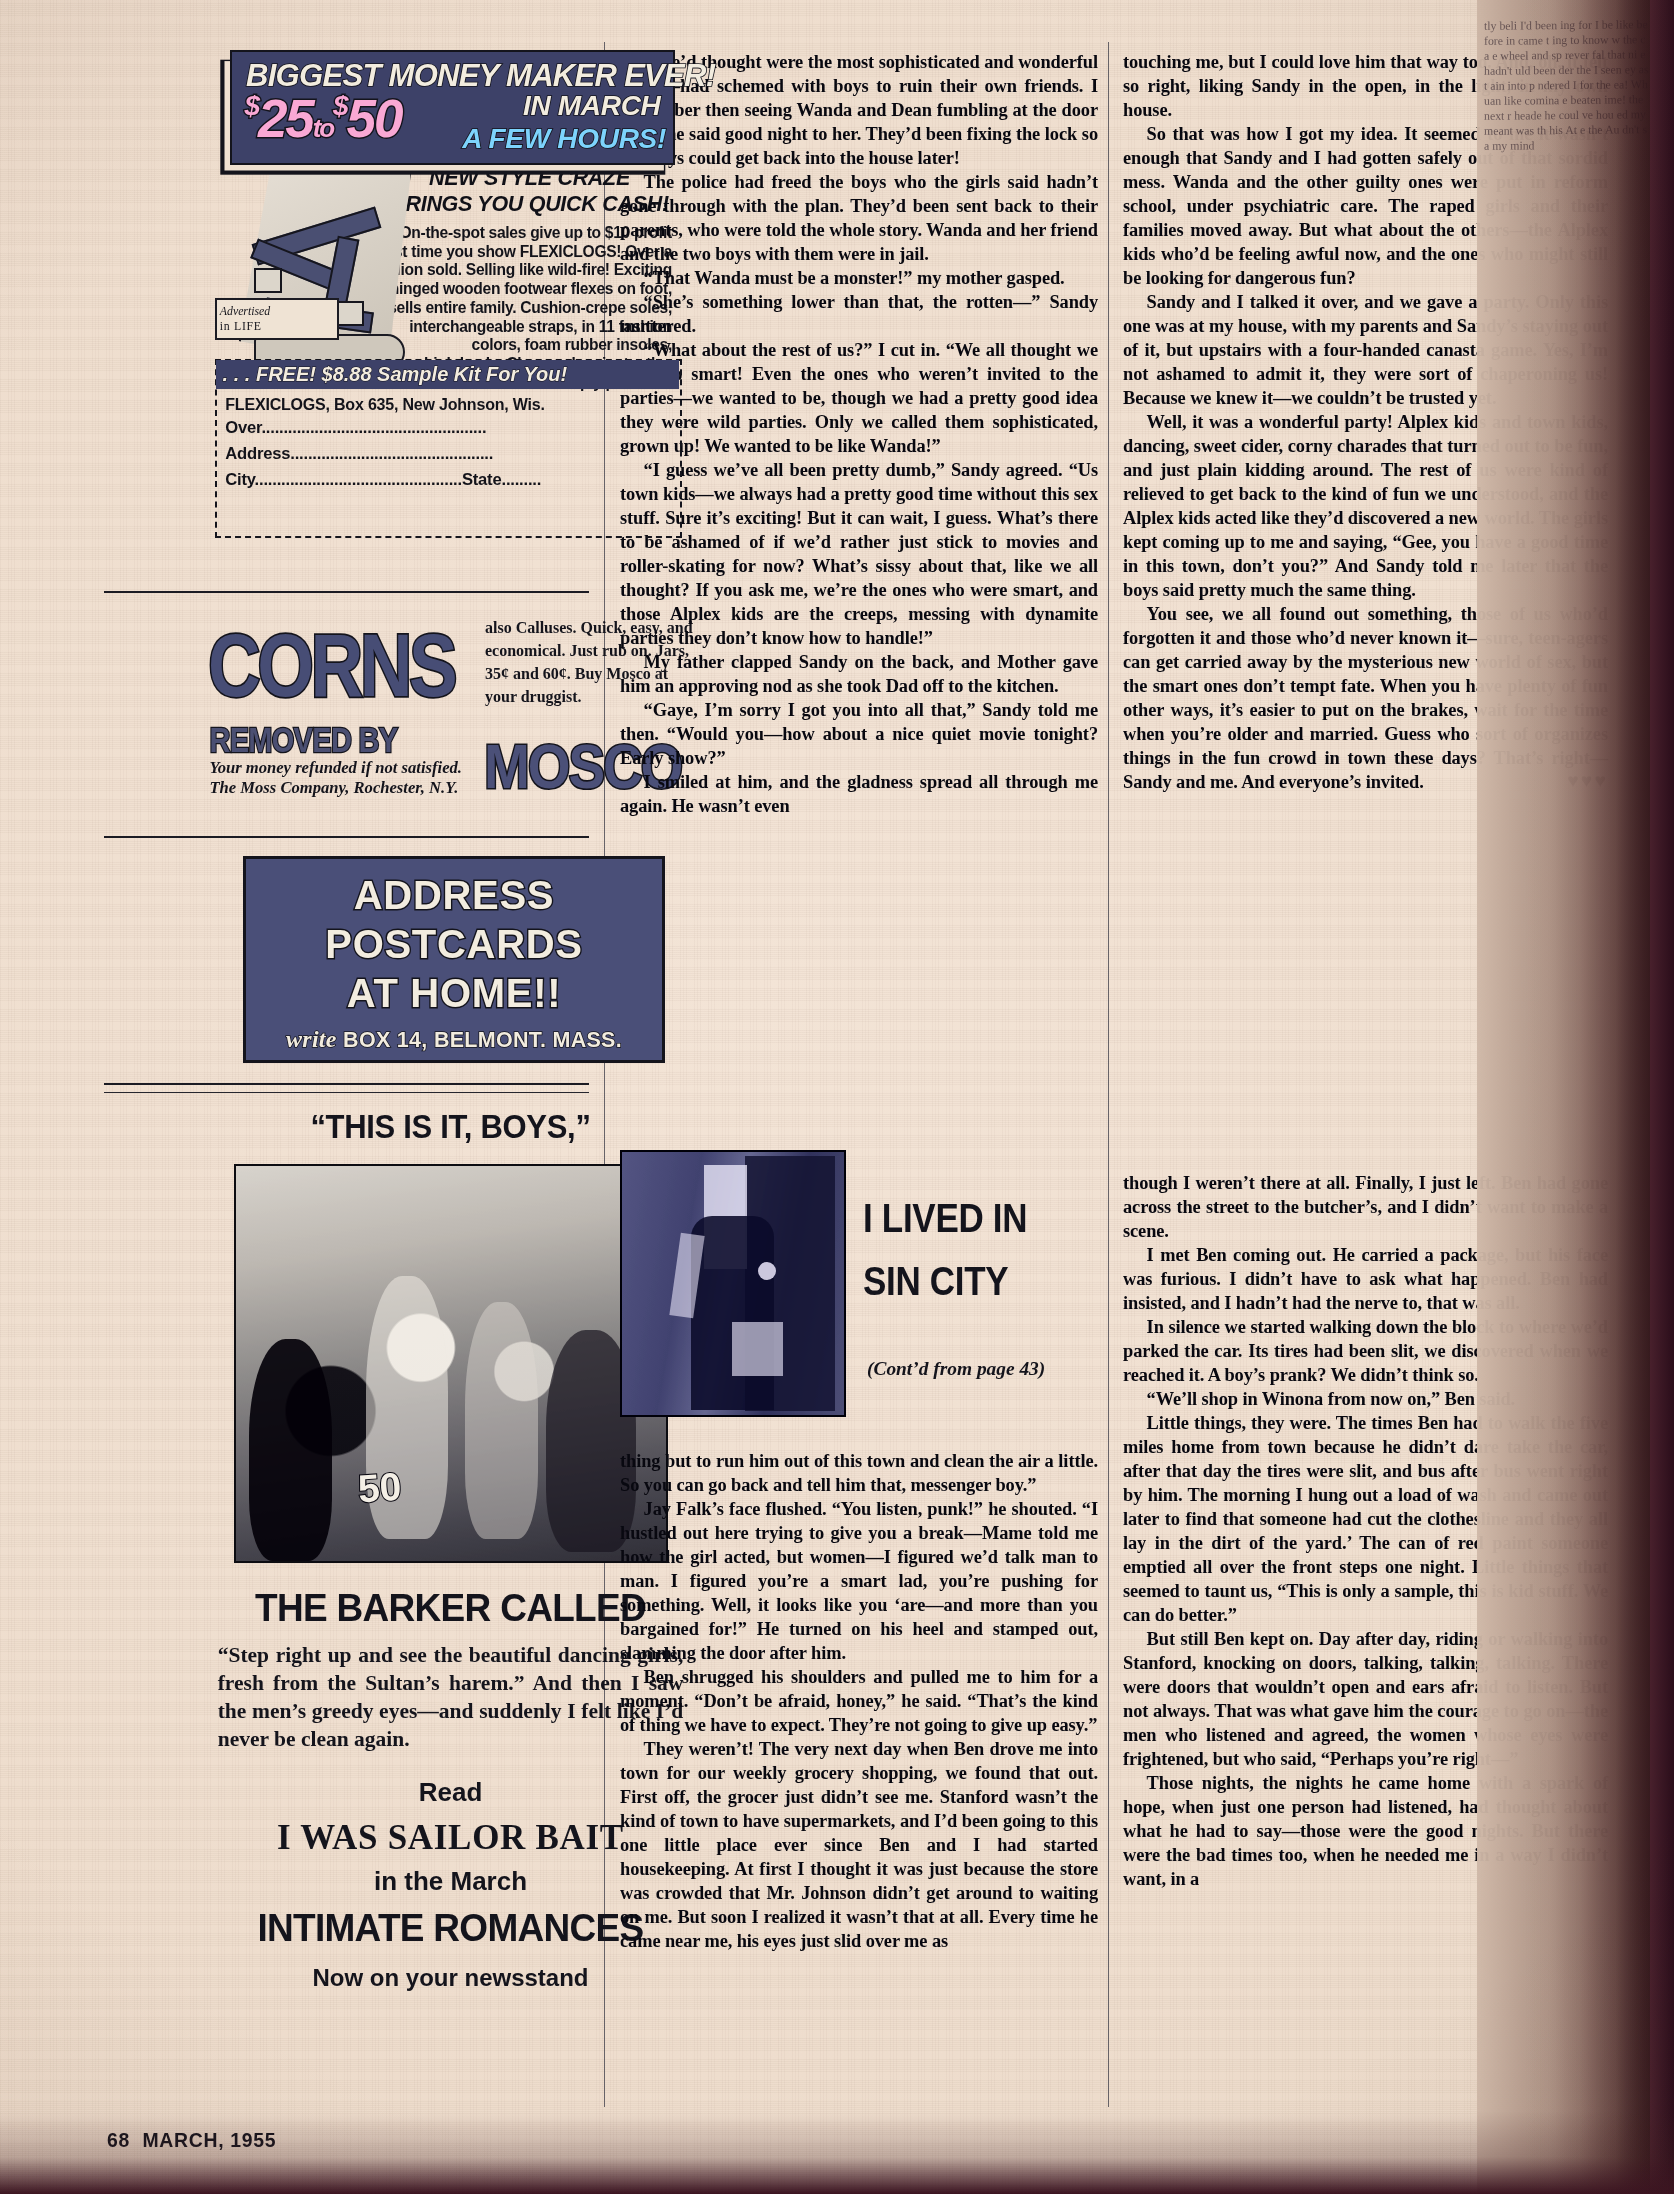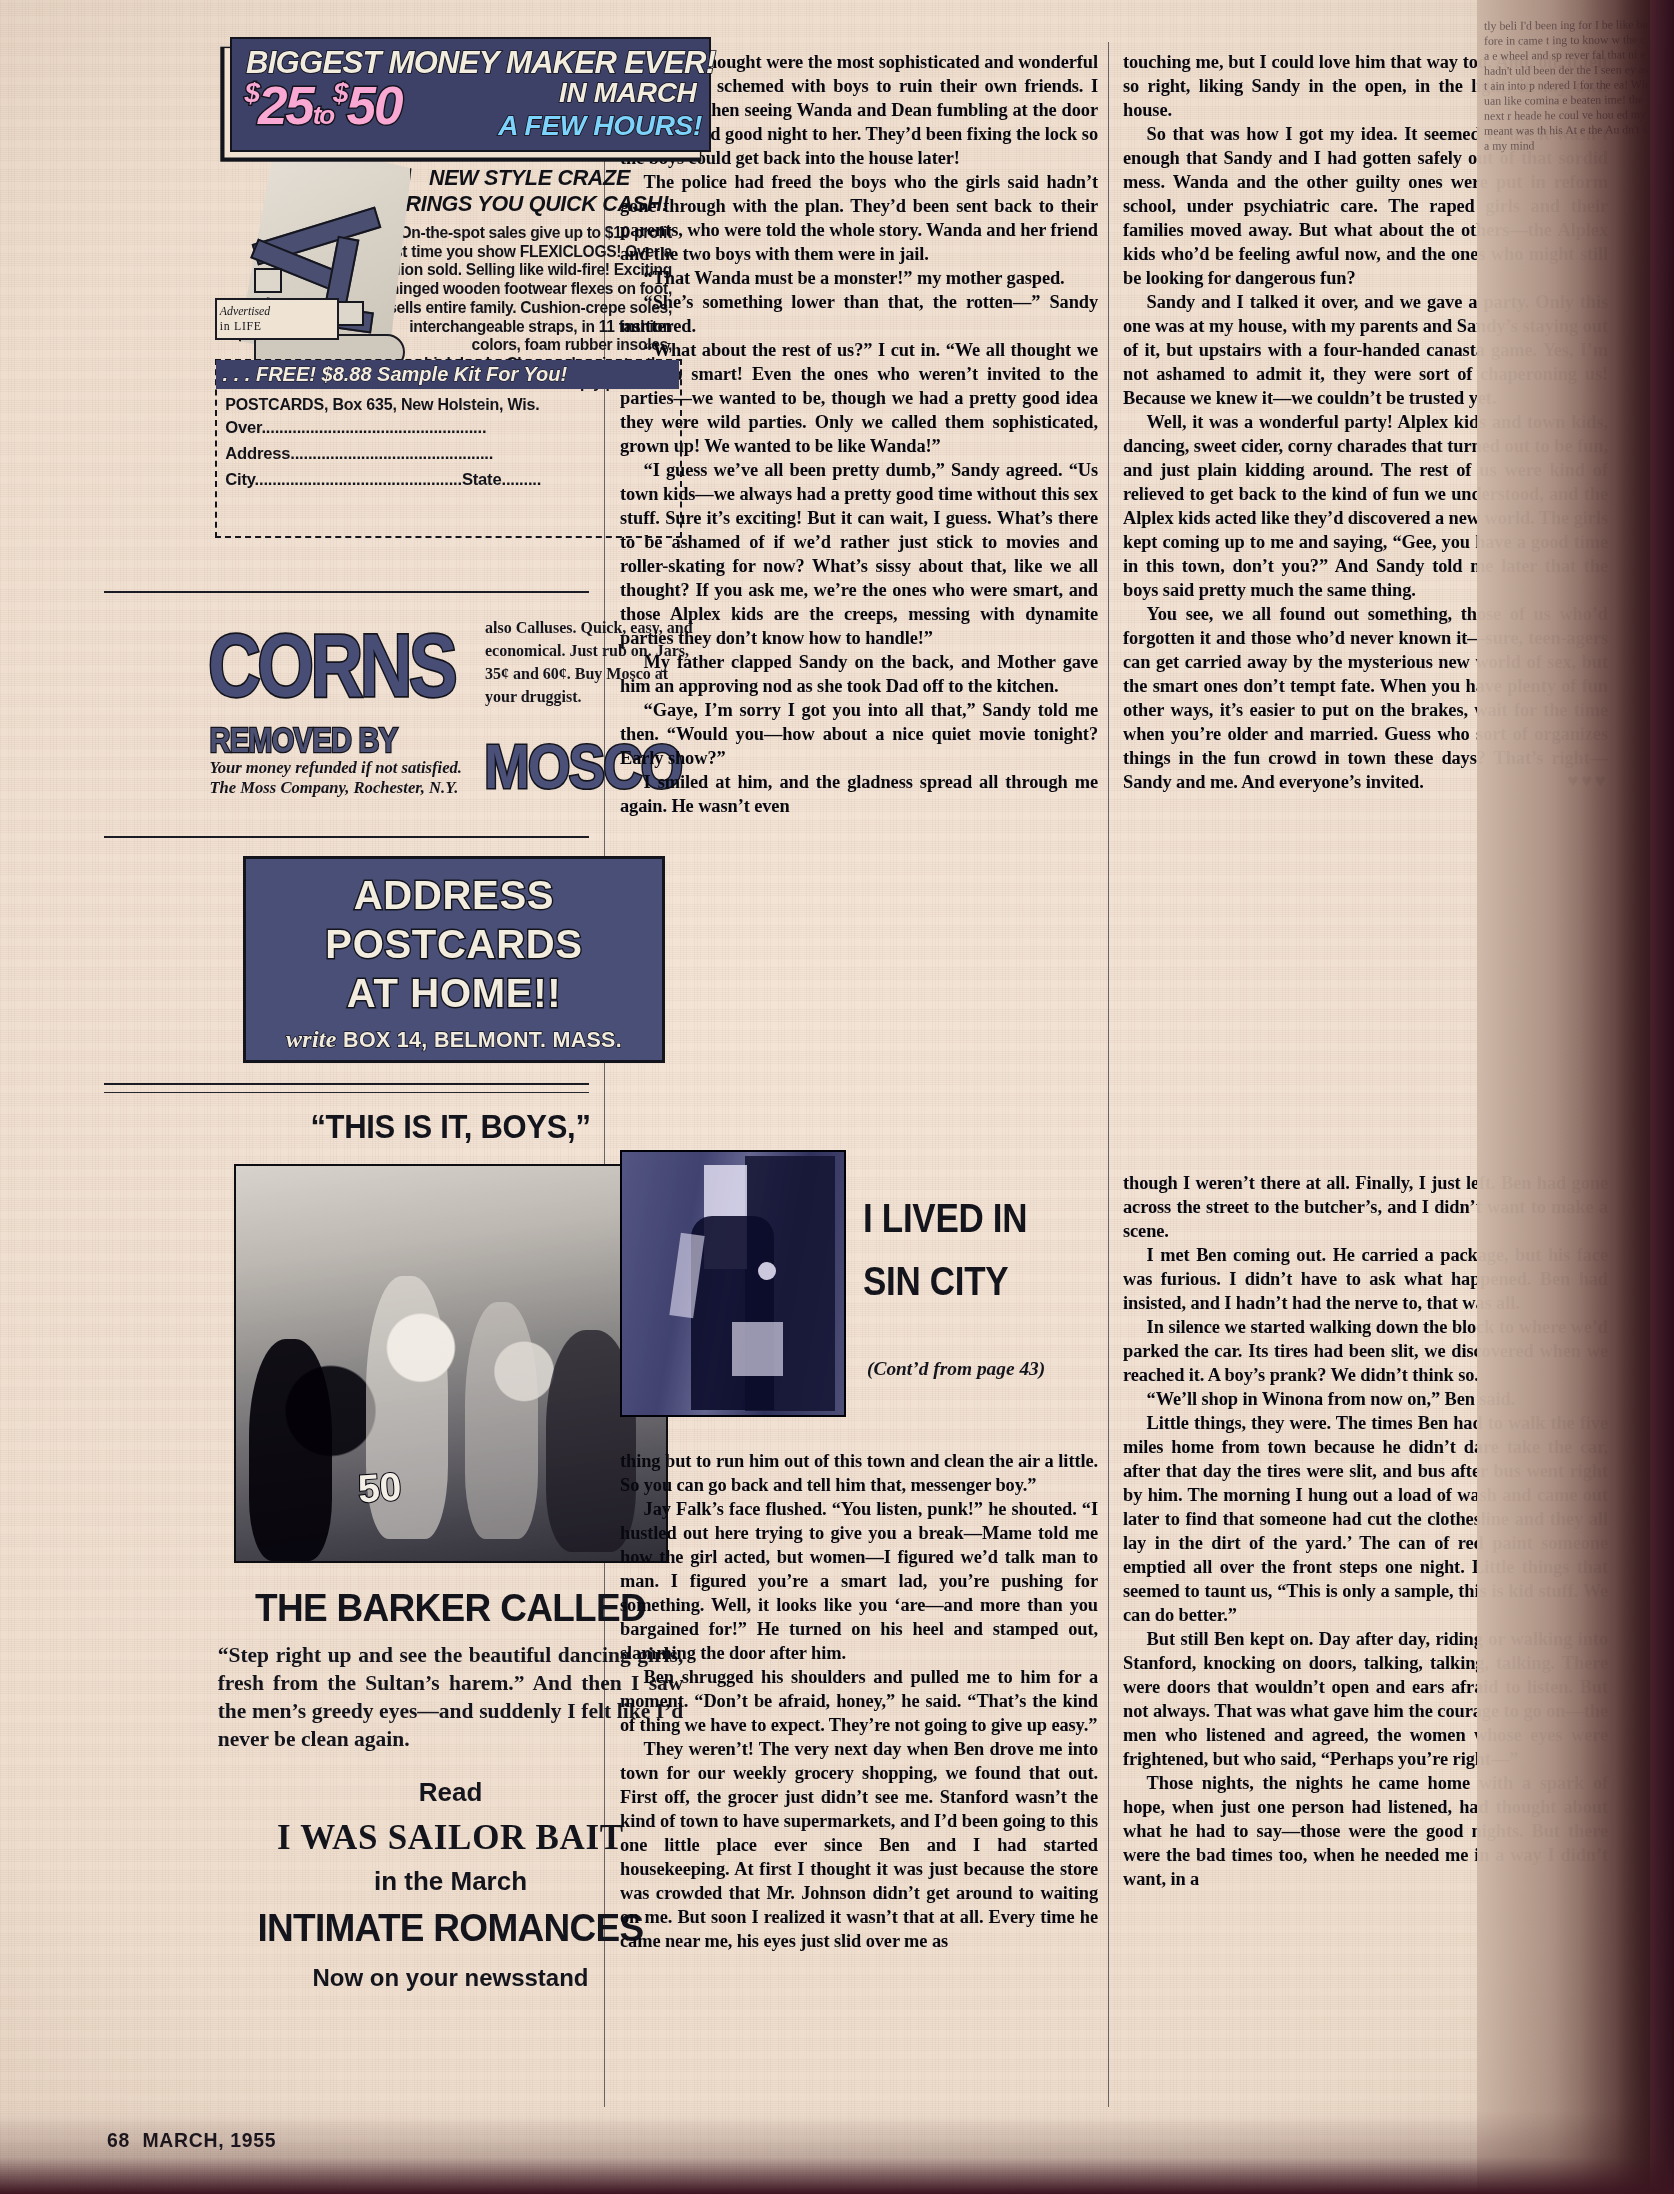--- a/index.html
+++ b/index.html
@@ -75,25 +75,24 @@
     text-indent:23.6px;
     letter-spacing:-0.1px;
     font-weight:600;
   }
   .body p.noind{ text-indent:0; }
   .body{ filter:contrast(1.12); }
 
   
   #ad-flexiclogs{ position:absolute; left:104px; top:33px; width:485px; height:513px; }
   .fx-banner{
-    position:absolute; left:22px; top:4px; width:441px; height:111px;
+    position:absolute; left:22px; top:17px; width:441px; height:111px;
     background:#3d4168; border:2.8px solid #14141c;
     box-shadow:-8.3px 8.3px 0 -2.8px #f0e1d1, -9.7px 9.7px 0 0 #14141c;
     z-index:3;
-    padding-left:36px;
   }
   .fx-banner .l1{
     position:absolute; left:14px; top:5.5px; width:416px;
     font-family:"Liberation Sans", sans-serif; font-weight:700; font-style:italic;
     font-size:31px; letter-spacing:-0.7px; color:#f2ecdf;
     -webkit-text-stroke:1.7px #14141c; paint-order:stroke fill;
     white-space:nowrap;
   }
   .fx-banner .big{
     position:absolute; left:12.5px; top:36px;
@@ -400,21 +399,21 @@
       </div>
 
       <div class="adv-life">
         <span>Advertised</span><br>
         <b>in LIFE</b>
       </div>
 
       <div class="coupon">
         <div class="coupon-head">. . . FREE! $8.88 Sample Kit For You!</div>
         <div class="coupon-body">
-          <div>POSTCARDS, Box 635, New Holstein, Wis.</div>
+          <div>FLEXICLOGS, Box 635, New Johnson, Wis.</div>
           <div class="coupon-field">Over...................................................</div>
           <div class="coupon-field">Address..............................................</div>
           <div class="coupon-field">City...............................................State.........</div>
         </div>
       </div>
     </div>
 
     <div style="position:absolute;left:0;top:581px;width:485px;" class="rule"></div>
 
     <div id="ad-corns">

